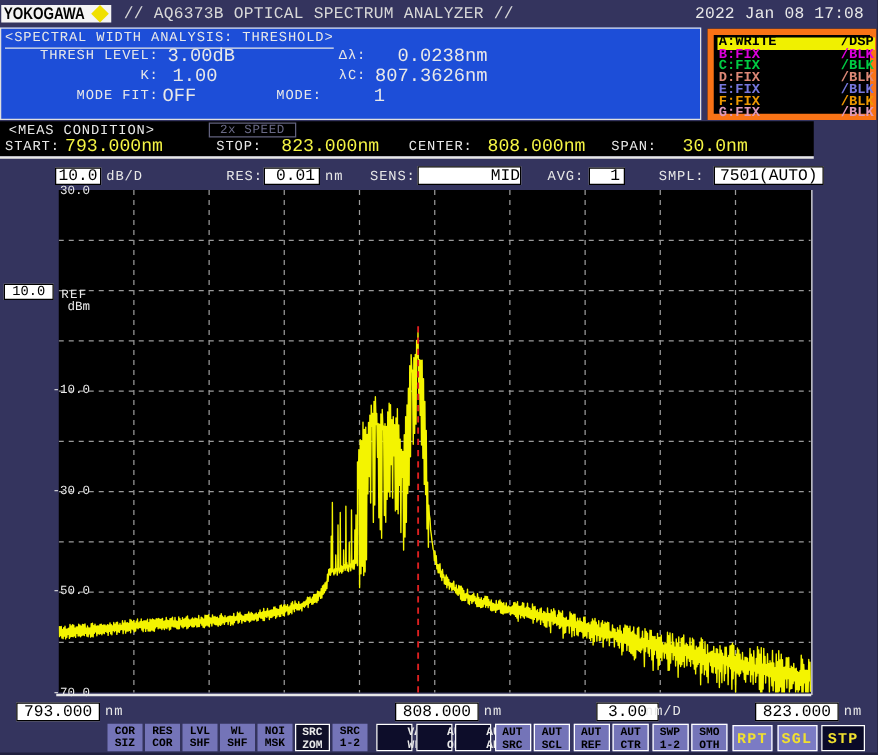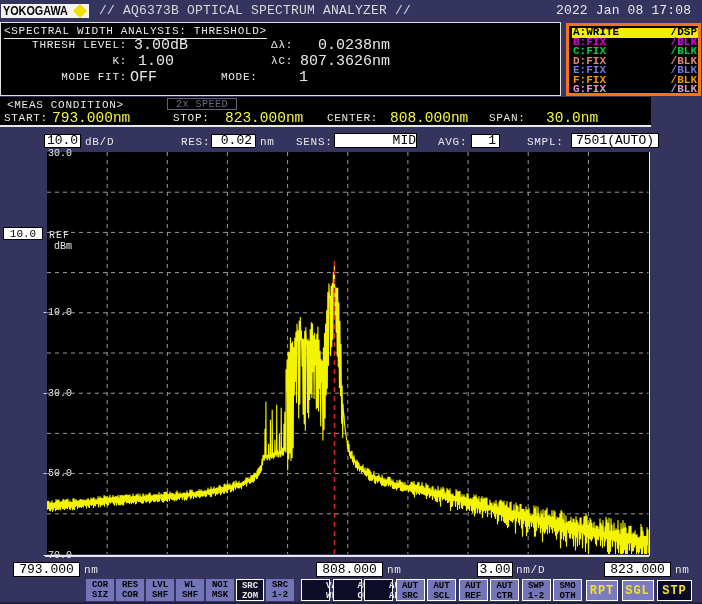--- a/index.html
+++ b/index.html
@@ -22,37 +22,37 @@
 </style></head>
 <body>
 
 <div class="abs" style="left:1px; top:4px; width:88px; height:14px; background:#f4f4f4;"></div>
 <div class="abs" style="left:3px; top:4px; color:#000; font-family:'Liberation Sans',sans-serif;
   font-weight:bold; font-size:13.5px; line-height:14px; transform:scaleX(0.80); transform-origin:left;">YOKOGAWA</div>
 <div class="abs" style="left:75px; top:6px; width:10px; height:10px; background:#f0e000; transform:rotate(45deg);"></div>
 <div class="abs" style="left:99px; top:3px; color:#d8d8d8; font-size:13px; letter-spacing:0.2px;">// AQ6373B OPTICAL SPECTRUM ANALYZER //</div>
 <div class="abs" style="left:556px; top:3px; color:#e8e8e8; font-size:13px; letter-spacing:0.15px;">2022 Jan 08 17:08</div>
 
-<div class="abs" style="left:0px; top:22px; width:561px; height:74px; background:#000000; border:1px solid #e0e0e0;">
+<div class="abs" style="left:0px; top:22px; width:561px; height:74px; background:#1d4ed8; border:1px solid #e0e0e0;">
   <div class="lbl" style="left:3px; top:2px; border-bottom:1px solid #e8e8e8; padding-bottom:1px;">&lt;SPECTRAL WIDTH ANALYSIS: THRESHOLD&gt;</div>
   <div class="lbl" style="left:22px; top:16px; width:104px; text-align:right;">THRESH LEVEL:</div>
   <div class="val" style="left:133px; top:14px;">3.00dB</div>
   <div class="lbl" style="left:22px; top:32px; width:104px; text-align:right;">K:</div>
   <div class="val" style="left:137px; top:30px;">1.00</div>
   <div class="lbl" style="left:22px; top:48px; width:104px; text-align:right;">MODE FIT:</div>
   <div class="val" style="left:129px; top:46px;">OFF</div>
   <div class="lbl" style="left:220px; top:16px; width:72px; text-align:right;">Δλ:</div>
   <div class="val" style="left:299px; top:14px; width:90px; text-align:right;">0.0238nm</div>
   <div class="lbl" style="left:220px; top:32px; width:72px; text-align:right;">λC:</div>
   <div class="val" style="left:299px; top:30px; width:90px; text-align:right;">807.3626nm</div>
   <div class="lbl" style="left:220px; top:48px; width:72px; text-align:left;">MODE:</div>
   <div class="val" style="left:298px; top:46px;">1</div>
 </div>
 
-<div class="abs" style="left:566px; top:23px; width:135px; height:73px; background:#000; border:3px solid #f97316;">
+<div class="abs" style="left:566px; top:23px; width:135px; height:73px; background:#000; border:5px solid #f97316;">
   <div class="abs" style="left:3px; top:2px; width:126px; height:9.5px; background:#f0f000;"></div>
   <div class="abs" style="left:4px; top:2px; width:124px; height:9.5px; color:#000; font-size:11px; font-weight:bold; line-height:9.5px; display:flex; justify-content:space-between;">
       <span>A:WRITE</span>
       <span>/DSP</span>
     </div>
   <div class="abs" style="left:4px; top:11.5px; width:124px; height:9.5px; color:#dd00dd; font-size:11px; font-weight:bold; line-height:9.5px; display:flex; justify-content:space-between;">
       <span>B:FIX</span>
       <span>/BLK</span>
     </div>
   <div class="abs" style="left:4px; top:21px; width:124px; height:9.5px; color:#00cc44; font-size:11px; font-weight:bold; line-height:9.5px; display:flex; justify-content:space-between;">
@@ -86,21 +86,21 @@
 <div class="lbl" style="left:173px; top:112px;">STOP:</div>
 <div class="yval" style="left:225px; top:110px;">823.000nm</div>
 <div class="lbl" style="left:327px; top:112px;">CENTER:</div>
 <div class="yval" style="left:390px; top:110px;">808.000nm</div>
 <div class="lbl" style="left:489px; top:112px;">SPAN:</div>
 <div class="yval" style="left:546px; top:110px;">30.0nm</div>
 
 <div class="wbox" style="left:44px; top:134px; width:37px; height:14px; line-height:12px;">10.0</div>
 <div class="lbl" style="left:85px; top:136px;">dB/D</div>
 <div class="lbl" style="left:181px; top:136px;">RES:</div>
-<div class="wbox" style="left:211px; top:134px; width:45px; height:14px; line-height:12px; text-align:right; padding-right:3px;">0.02</div>
+<div class="wbox" style="left:211px; top:134px; width:45px; height:14px; line-height:12px; text-align:right; padding-right:3px;">0.01</div>
 <div class="lbl" style="left:260px; top:136px;">nm</div>
 <div class="lbl" style="left:296px; top:136px;">SENS:</div>
 <div class="wbox" style="left:334px; top:133px; width:83px; height:15px; line-height:13px; text-align:right; padding-left:2px;">MID</div>
 <div class="lbl" style="left:438px; top:136px;">AVG:</div>
 <div class="wbox" style="left:471px; top:134px; width:29px; height:14px; line-height:12px; text-align:right; padding-right:3px;">1</div>
 <div class="lbl" style="left:527px; top:136px;">SMPL:</div>
 <div class="wbox" style="left:571px; top:133px; width:88px; height:15px; line-height:13px;">7501(AUTO)</div>
 
 <div class="abs" style="left:47px; top:152px; width:601.5px; height:402px; background:#000;"></div>
 <svg class="abs" style="left:47px; top:152px;" width="602" height="403" viewBox="0 0 602 403">
@@ -136,21 +136,21 @@
 <div class="axl" style="top:241px;">dBm</div>
 <div class="axl" style="top:307px;">-10.0</div>
 <div class="axl" style="top:388px;">-30.0</div>
 <div class="axl" style="top:468px;">-50.0</div>
 <div class="axl" style="top:550px;">-70.0</div>
 
 <div class="wbox" style="left:13px; top:562px; width:67px; height:15px; line-height:13px;">793.000</div>
 <div class="lbl" style="left:84px; top:564px;">nm</div>
 <div class="wbox" style="left:316px; top:562px; width:67px; height:15px; line-height:13px;">808.000</div>
 <div class="lbl" style="left:387px; top:564px;">nm</div>
-<div class="wbox" style="left:477px; top:562px; width:36px; height:15px; line-height:13px;">3.00</div>
+<div class="wbox" style="left:477px; top:562px; width:50px; height:15px; line-height:13px;">3.00</div>
 <div class="lbl" style="left:516px; top:564px;">nm/D</div>
 <div class="wbox" style="left:604px; top:562px; width:67px; height:15px; line-height:13px;">823.000</div>
 <div class="lbl" style="left:675px; top:564px;">nm</div>
 
 <div class="btn btnA" style="left:86px;">COR
 SIZ</div>
 <div class="btn btnA" style="left:116px;">RES
 COR</div>
 <div class="btn btnA" style="left:146px;">LVL
 SHF</div>

